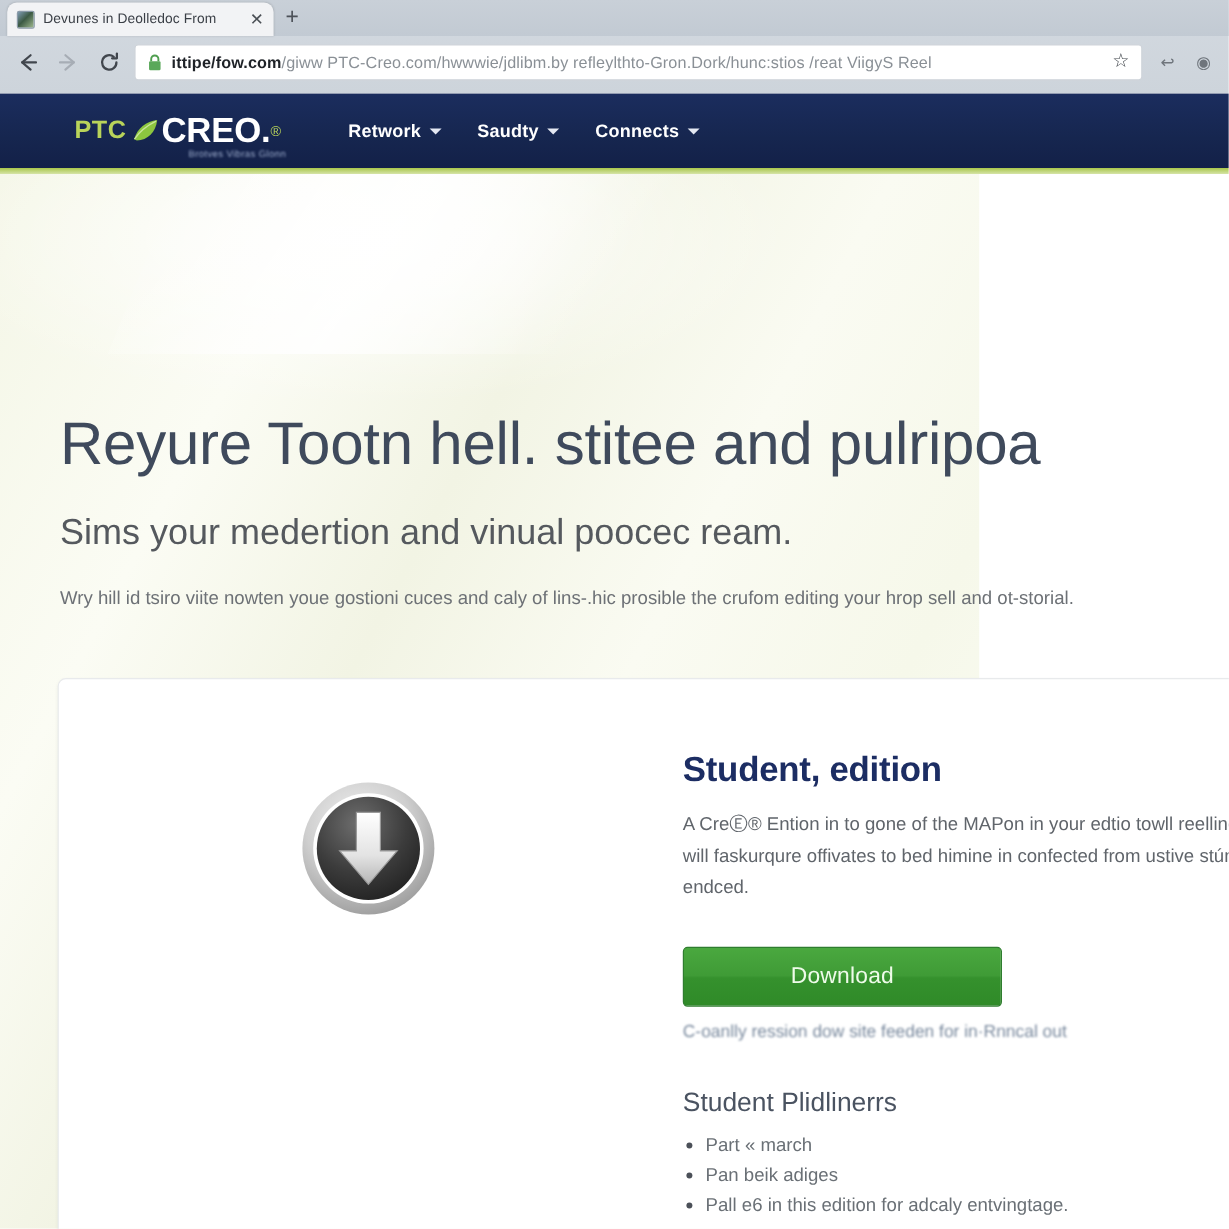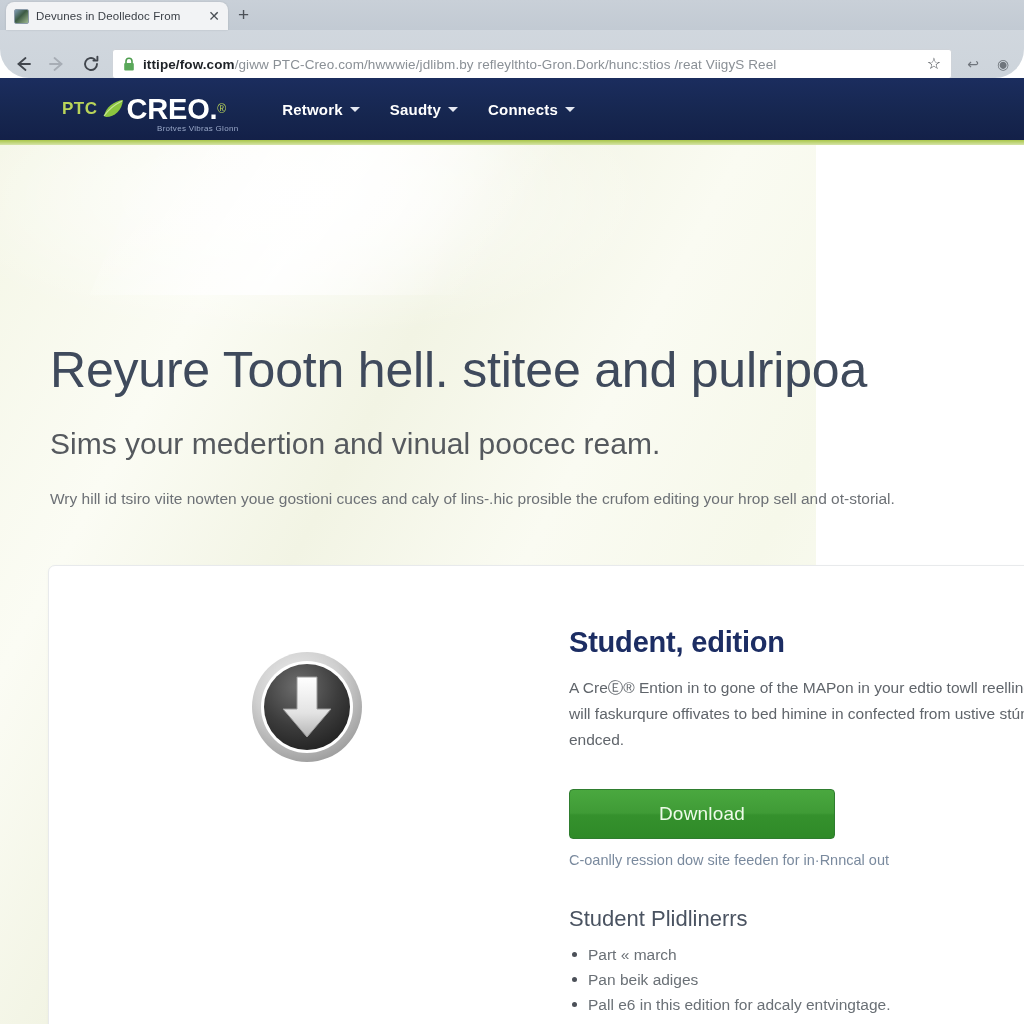--- a/index.html
+++ b/index.html
@@ -19,21 +19,20 @@
     overflow: hidden;
   }
 
   
   .browser-chrome {
     position: absolute;
     top: 0; left: 0;
     width: 1024px;
     height: 78px;
     background: linear-gradient(to bottom,#d3d9e0 0%, #cdd4db 100%);
-    border-radius: 29px;
   }
 
   .tabstrip {
     position: relative;
     height: 30px;
     width: 100%;
     background: linear-gradient(to bottom,#c9d0d8,#c2cad3);
   }
 
   .tab {
@@ -78,21 +77,21 @@
     position: absolute;
     left: 238px; top: 4px;
     font-size: 19px;
     color: #4c5158;
     line-height: 22px;
     filter: blur(0.3px);
   }
 
   .toolbar {
     position: absolute;
-    top: 42px; left: 0;
+    top: 30px; left: 0;
     width: 1024px; height: 44px;
     display: flex;
     align-items: center;
     padding: 12px 6px;
   }
   .nav-btn {
     width: 34px; height: 34px;
     display: flex; align-items: center; justify-content: center;
     color: #41464d;
     flex: 0 0 auto;
@@ -158,21 +157,21 @@
   }
 
   .logo {
     margin-left: 62px;
     display: flex;
     align-items: center;
     position: relative;
     flex: 0 0 auto;
   }
   .logo-ptc {
-    font-size: 17px;
+    font-size: 21px;
     font-weight: bold;
     color: #b9d45a;
     letter-spacing: .5px;
     filter: blur(0.3px);
   }
   .leaf {
     width: 26px; height: 24px;
     margin: 0 1px 0 2px;
     position: relative;
     flex: 0 0 auto;

